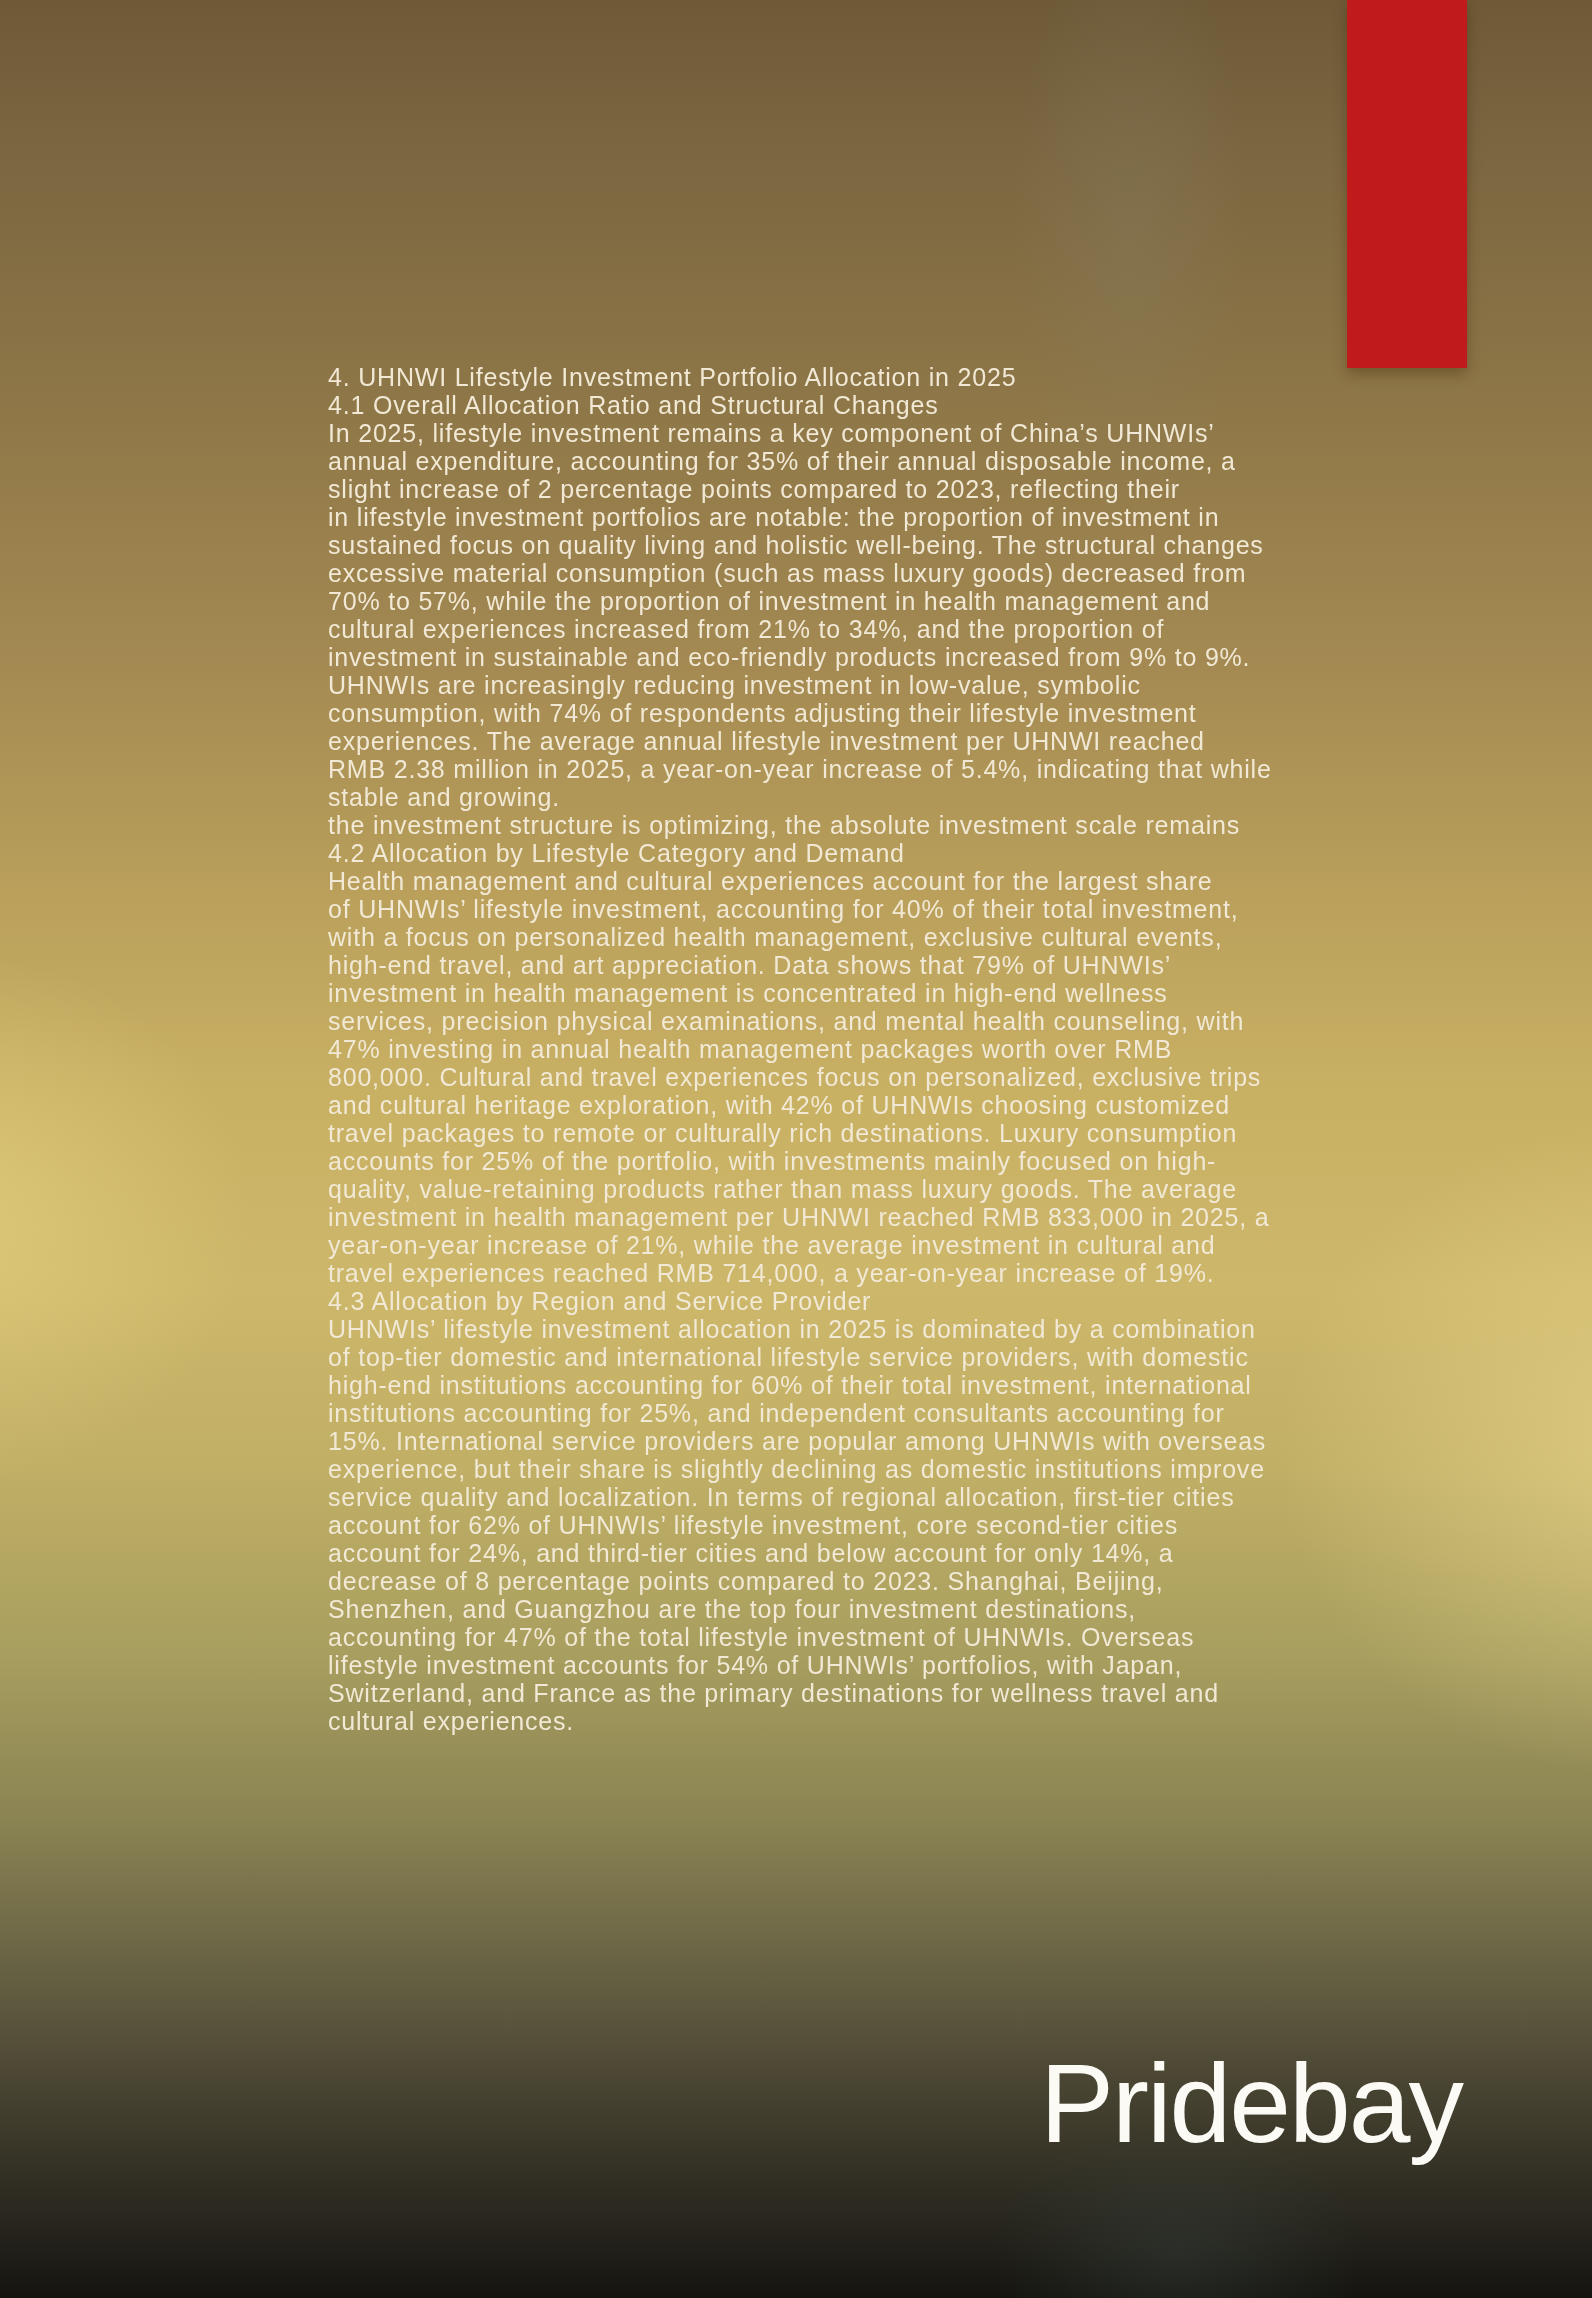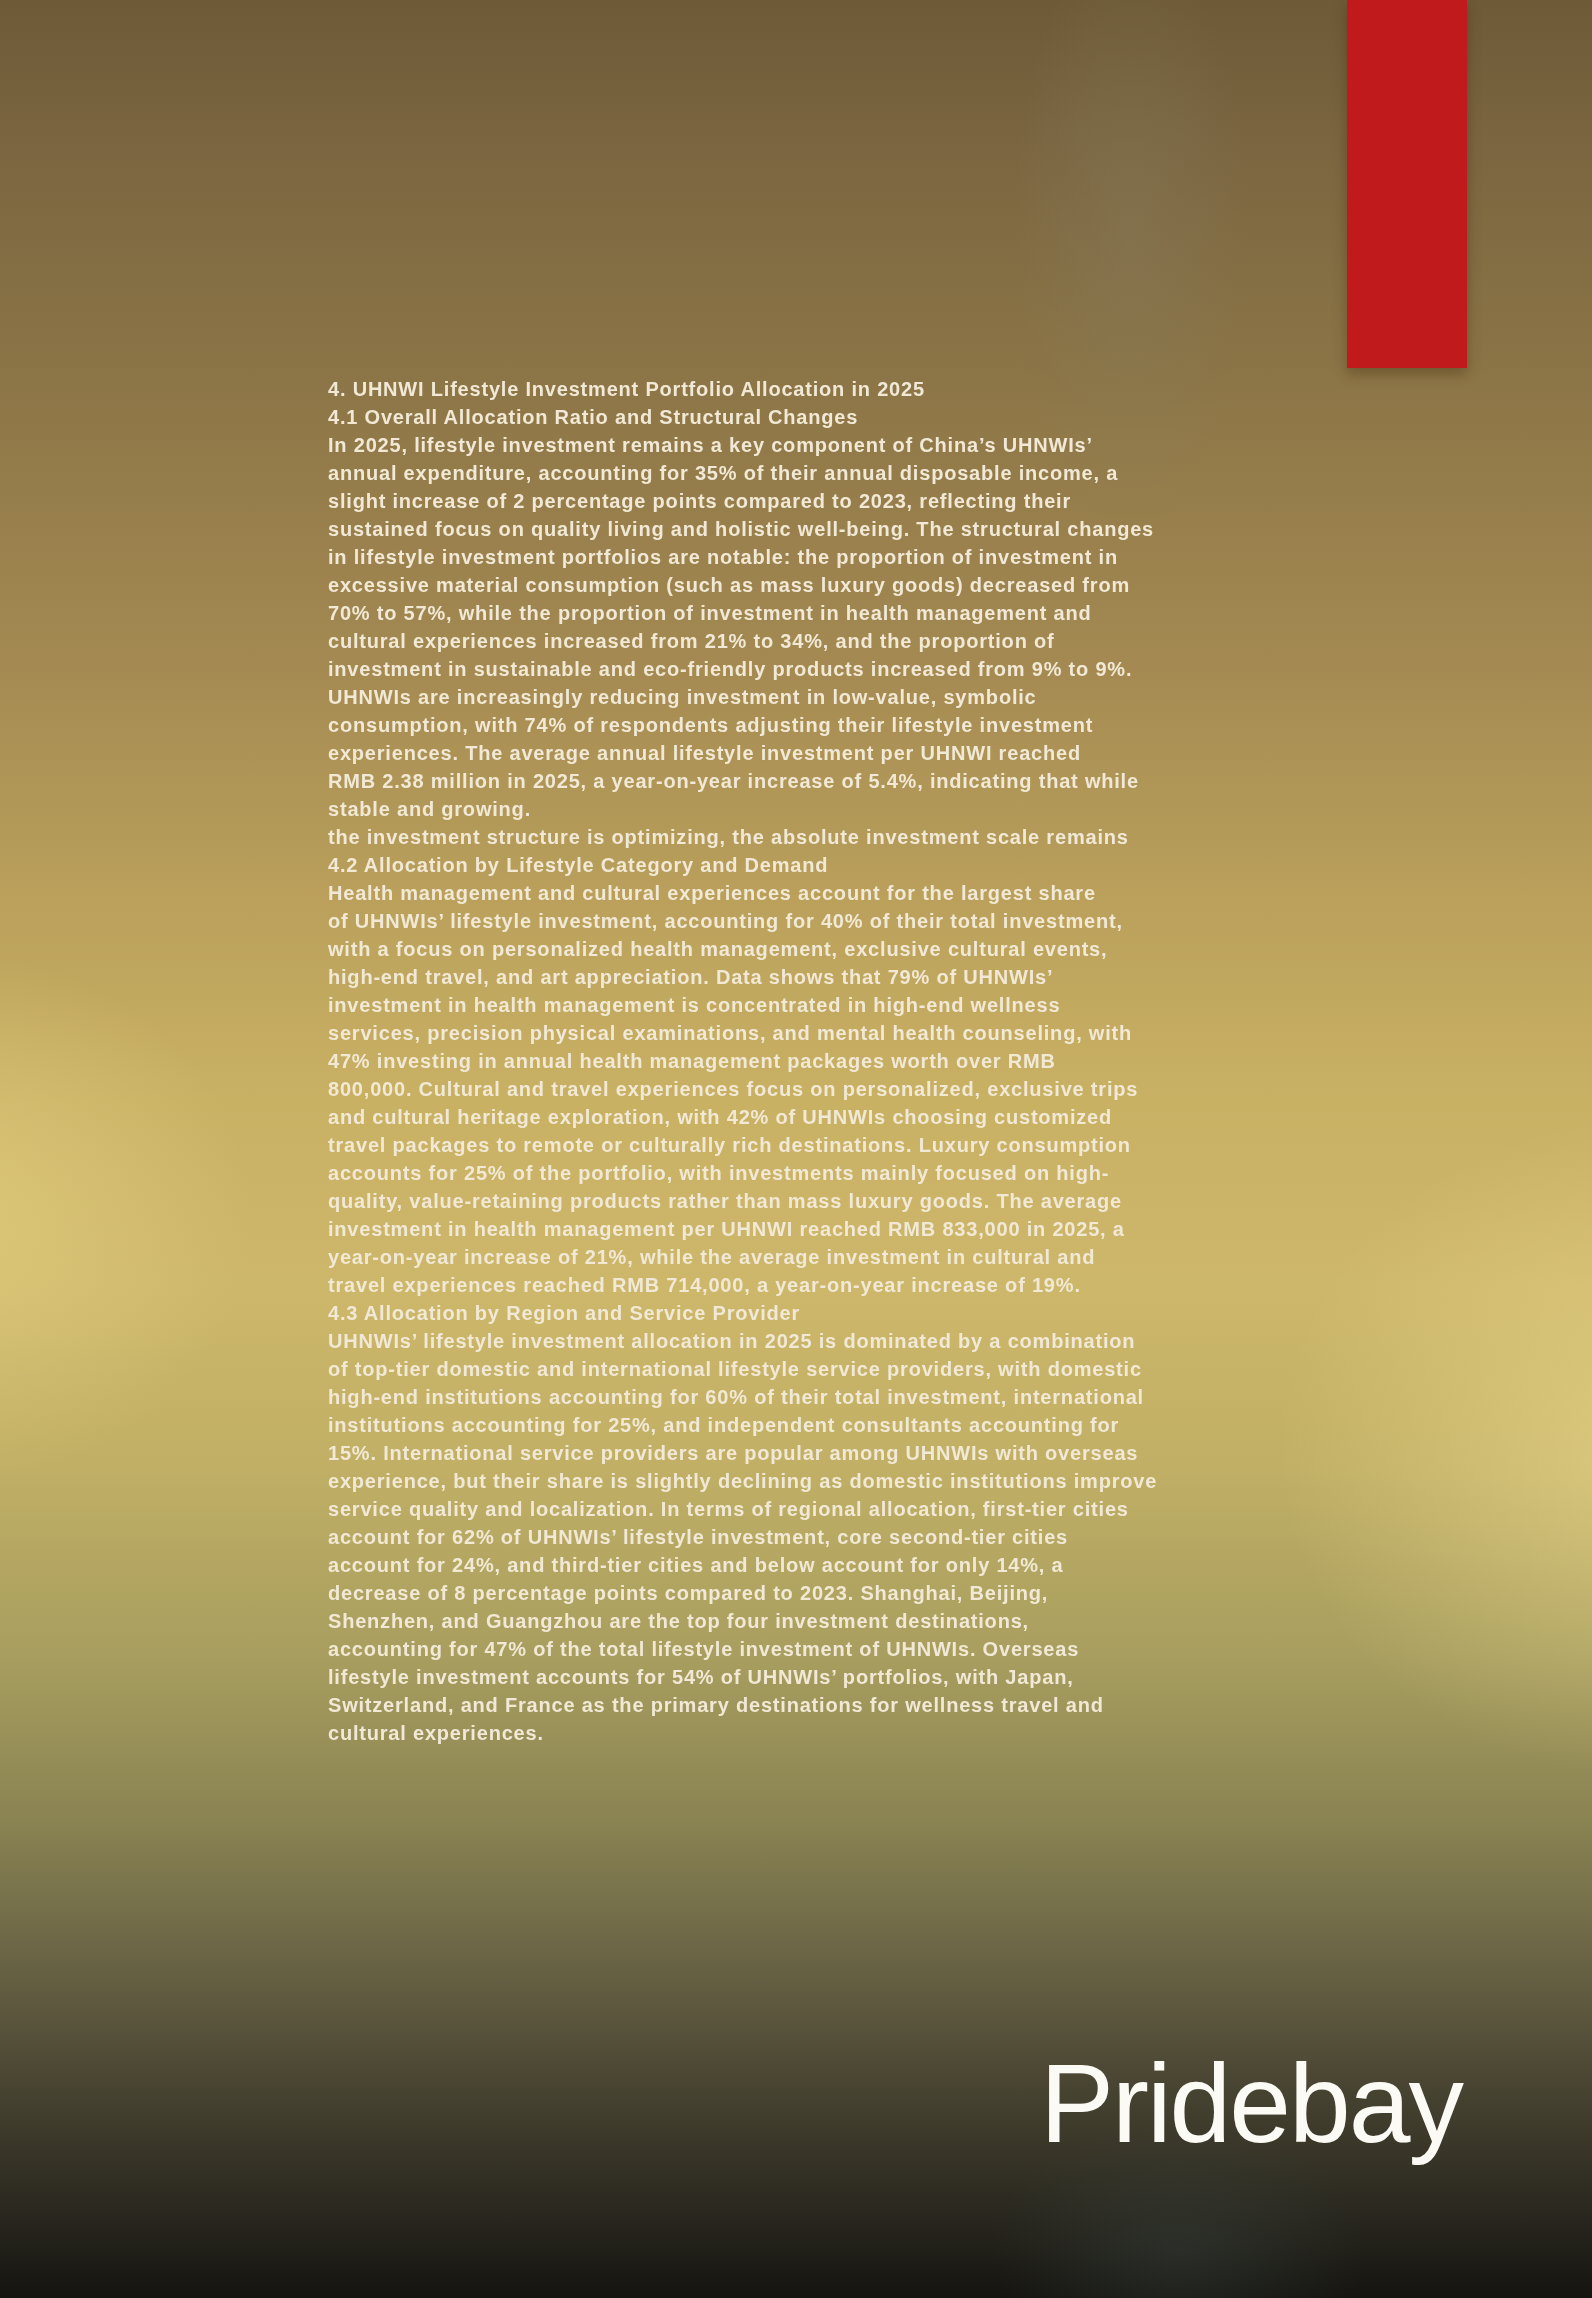--- a/index.html
+++ b/index.html
@@ -34,27 +34,27 @@
     top: 0;
     width: 120px;
     height: 368px;
     background: #c11a1c;
     box-shadow: 0 6px 12px rgba(60, 35, 5, 0.35);
   }
 
   .body-text {
     position: absolute;
     left: 328px;
-    top: 375px;
+    top: 363px;
     width: 975px;
     color: #f1e9d5;
-    font-size: 20px;
+    font-size: 25px;
     line-height: 28px;
     letter-spacing: 0.8px;
-    font-weight: 700;
+    font-weight: 400;
   }
   .body-text .line { white-space: pre; }
 
   .brand {
     position: absolute;
     right: 130px;
     top: 2038px;
     font-family: Liberation Sans, sans-serif;
     font-size: 111px;
     line-height: 1.2;
@@ -67,22 +67,22 @@
 <body>
 
 <div class="slide">
   <div class="accent-bar"></div>
   <div class="body-text">
       <div class="line">4. UHNWI Lifestyle Investment Portfolio Allocation in 2025</div>
       <div class="line">4.1 Overall Allocation Ratio and Structural Changes</div>
       <div class="line">In 2025, lifestyle investment remains a key component of China’s UHNWIs’</div>
       <div class="line">annual expenditure, accounting for 35% of their annual disposable income, a</div>
       <div class="line">slight increase of 2 percentage points compared to 2023, reflecting their</div>
+      <div class="line">in lifestyle investment portfolios are notable: the proportion of investment in</div>
       <div class="line">sustained focus on quality living and holistic well-being. The structural changes</div>
-      <div class="line">in lifestyle investment portfolios are notable: the proportion of investment in</div>
       <div class="line">excessive material consumption (such as mass luxury goods) decreased from</div>
       <div class="line">70% to 57%, while the proportion of investment in health management and</div>
       <div class="line">cultural experiences increased from 21% to 34%, and the proportion of</div>
       <div class="line">investment in sustainable and eco-friendly products increased from 9% to 9%.</div>
       <div class="line">UHNWIs are increasingly reducing investment in low-value, symbolic</div>
       <div class="line">consumption, with 74% of respondents adjusting their lifestyle investment</div>
       <div class="line">experiences. The average annual lifestyle investment per UHNWI reached</div>
       <div class="line">RMB 2.38 million in 2025, a year-on-year increase of 5.4%, indicating that while</div>
       <div class="line">stable and growing.</div>
       <div class="line">the investment structure is optimizing, the absolute investment scale remains</div>

